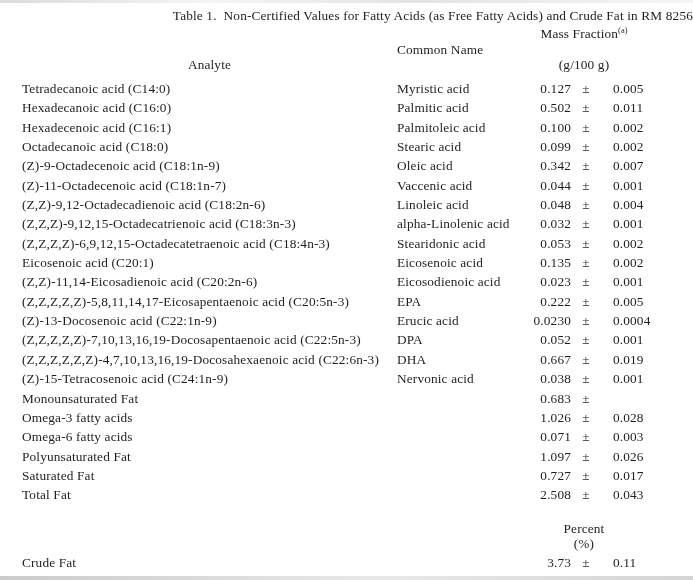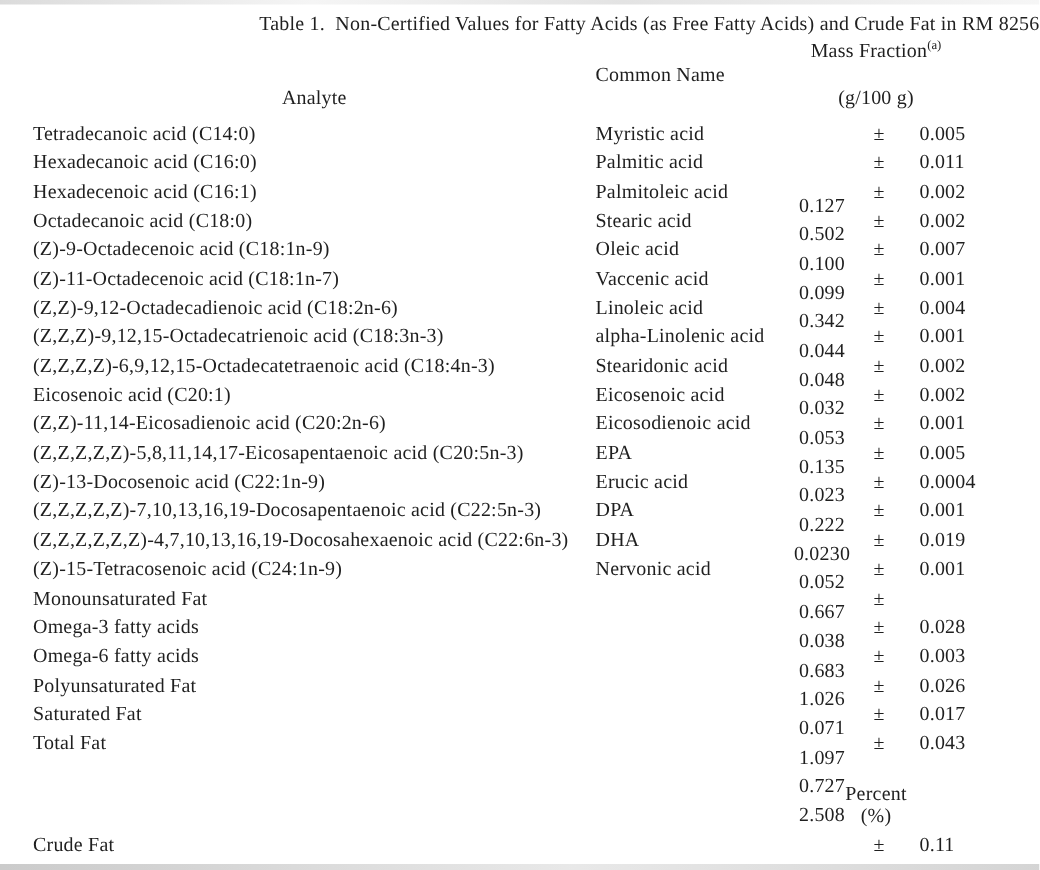--- a/index.html
+++ b/index.html
@@ -19,21 +19,21 @@
     grid-template-columns:375px 128px 46px 30px 92px;
     padding-left:22px;
   }
   .head{position:absolute;top:26px;left:0;width:693px;}
   .hrow{height:15.5px;line-height:15.5px;}
   .rows{position:absolute;top:79px;left:0;width:624px;}
   .row{height:19.35px;line-height:19.35px;}
   .cell{white-space:nowrap;overflow:visible;}
   .c-analyte{grid-column:1;}
   .c-common{grid-column:2;}
-  .c-value{grid-column:3;text-align:center;margin-top:48px;}
+  .c-value{grid-column:3;text-align:right;}
   .c-pm{grid-column:4;text-align:center;}
   .c-unc{grid-column:5;text-align:left;padding-left:12px;}
   .c-numspan{grid-column:3 / 6;text-align:center;padding-right:50px;}
   .center{text-align:center;}
   sup.fn{font-size:8.5px;vertical-align:super;line-height:0;letter-spacing:0;}
   .percent1{position:absolute;top:521px;left:0;width:693px;height:15px;line-height:15px;}
   .percent2{position:absolute;top:537px;left:0;width:693px;height:14px;line-height:14px;}
   .crude{position:absolute;top:553px;left:0;width:616px;}
   
   .edge-top{

